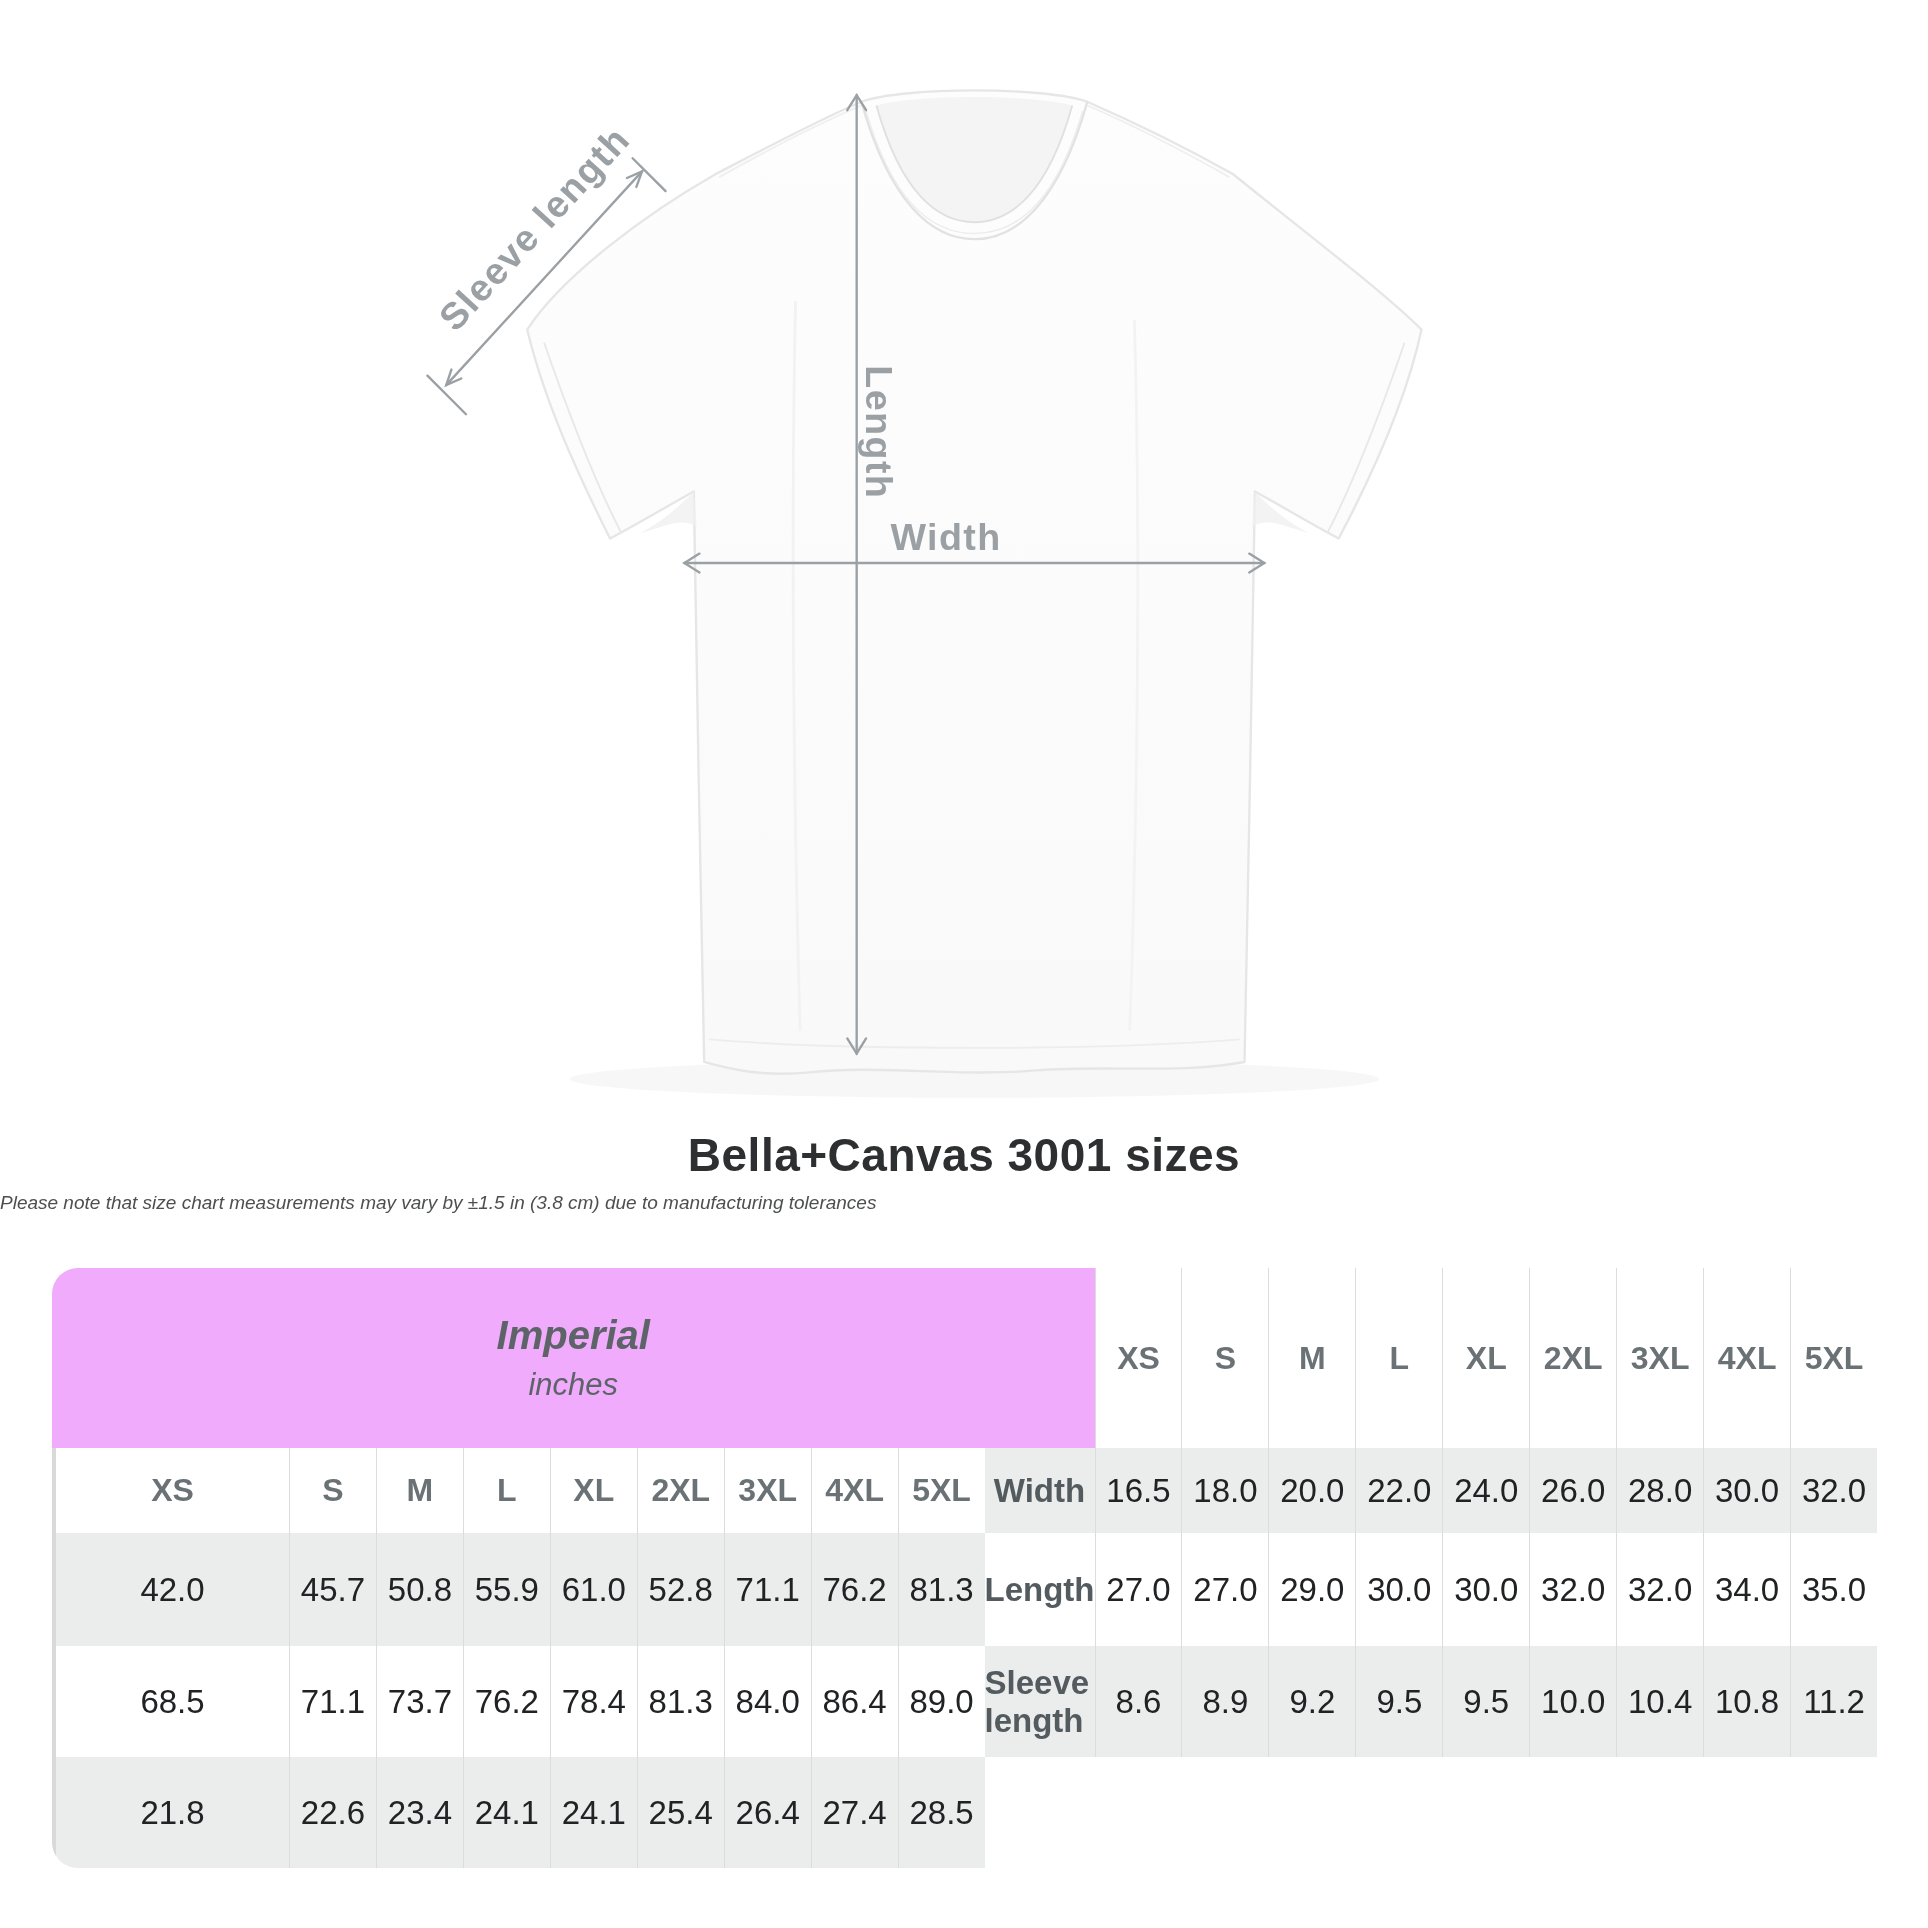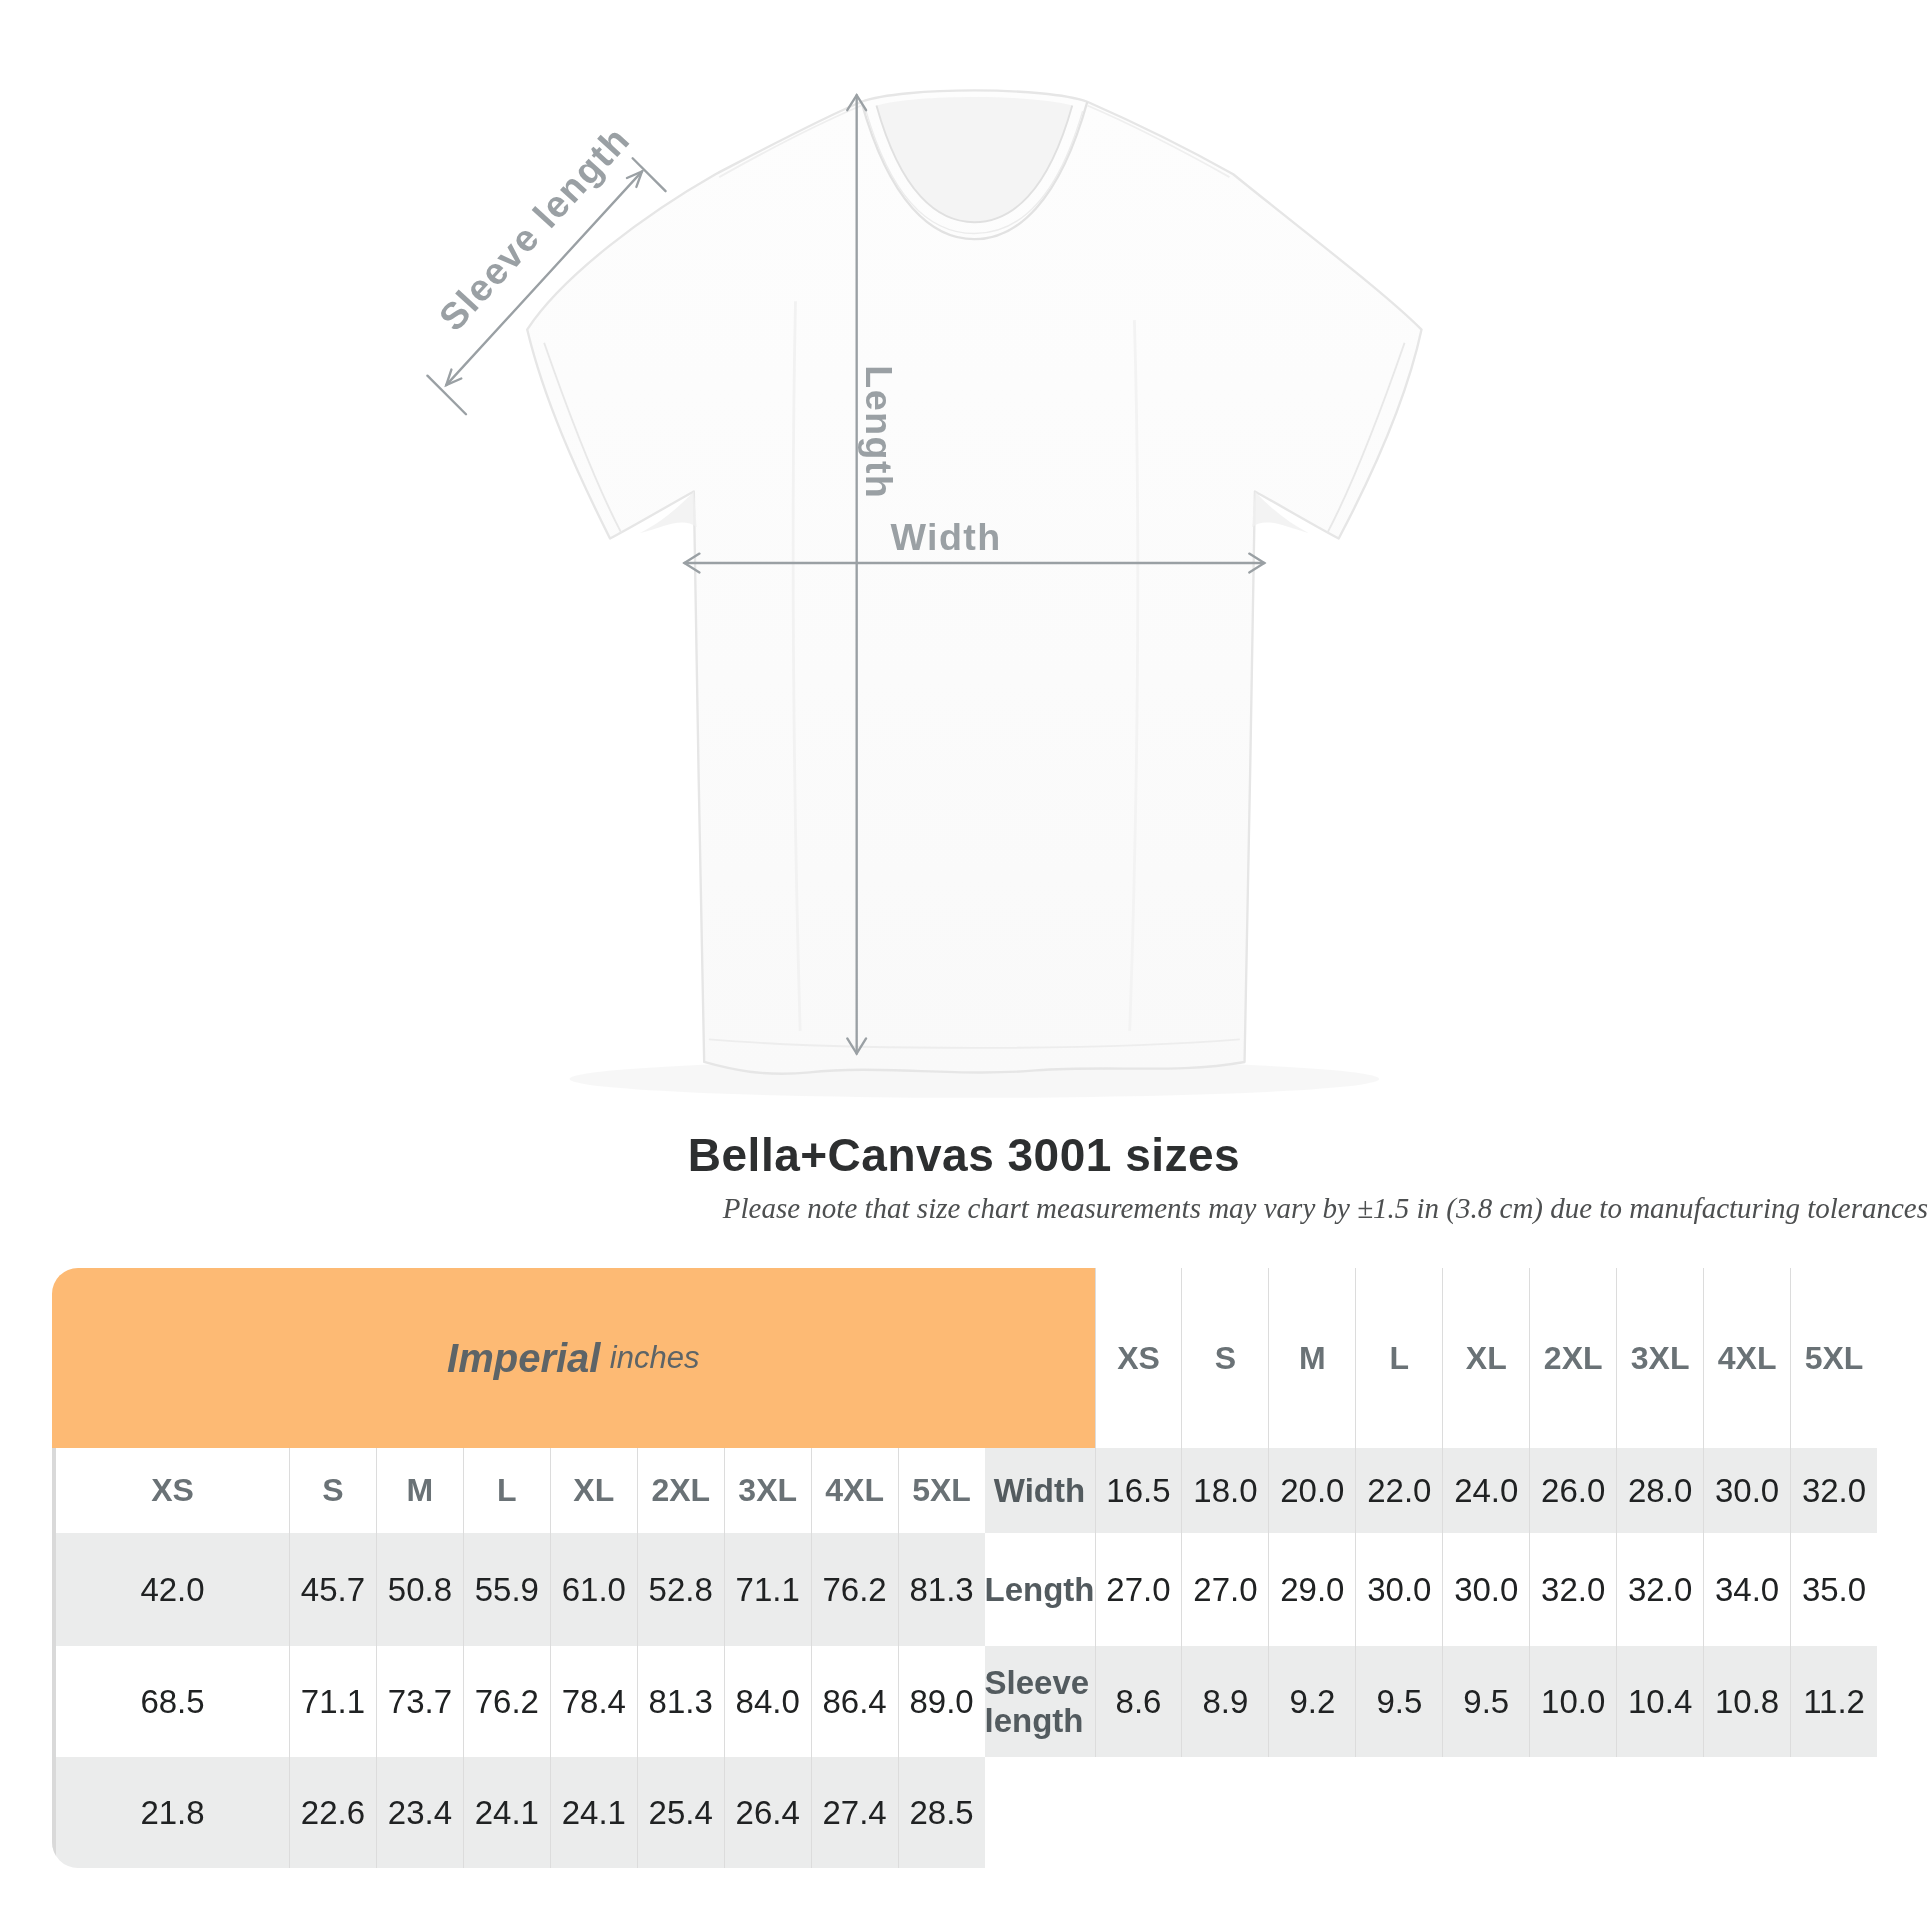--- a/index.html
+++ b/index.html
@@ -2,30 +2,30 @@
 <html style="font-size:15px"><head>
 <meta charset="utf-8">
 <style>
   html,body{margin:0;padding:0;background:#ffffff;}
   body{width:1928px;height:1928px;position:relative;font-family:"Liberation Sans",sans-serif;overflow:hidden;}
 
   .diagram-wrap{position:absolute;left:0;top:0;width:1928px;height:1111px;}
 
   .page-title{position:absolute;left:0;top:1128px;width:1928px;text-align:center;
     font-size:46px;font-weight:bold;color:#2d2f30;letter-spacing:0.5px;}
-  .page-subtitle{position:absolute;left:0;top:1192px;width:1928px;text-align:right;
-    font-size:29px;font-style:italic;color:#4d4f50;font-family:Liberation Serif, serif;}
+  .page-subtitle{position:absolute;left:0;top:1192px;width:1928px;text-align:left;
+    font-size:19px;font-style:italic;color:#4d4f50;}
 
   .size-table{position:absolute;left:52px;top:1268px;width:1825px;height:600px;
     display:grid;grid-template-columns:237px repeat(18,1fr);
     grid-template-rows:180px 85px 113px 111px 111px;
     border-radius:26px;overflow:hidden;background:#ffffff;}
 
   .cell{display:flex;align-items:center;justify-content:center;}
-  .group-cell{background:#fdba74;display:flex;flex-direction:row;align-items:center;justify-content:center;gap:9.4px;}
+  .group-cell{background:#f0abfc;display:flex;flex-direction:column;align-items:center;justify-content:center;gap:9.4px;}
   .group-label{font-size:40px;font-weight:bold;font-style:italic;color:#5d6467;}
   .group-unit{font-size:31px;font-style:italic;color:#5d6467;}
   .head{background:#ffffff;font-size:32px;font-weight:bold;color:#6a7276;}
   .rowlabel{font-size:33px;font-weight:bold;color:#535b5f;}
   .val{font-size:33px;color:#202223;text-align:center;}
   .gray{background:#ebecec;}
   .white{background:#ffffff;}
   .sep{border-left:0.9px solid #dcdcdc;}
   .sepbig{border-left:4.7px solid #d9d9d9;}
 </style>

